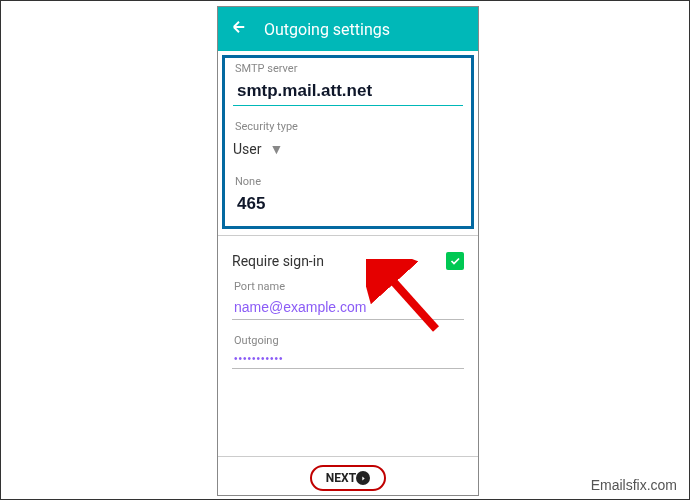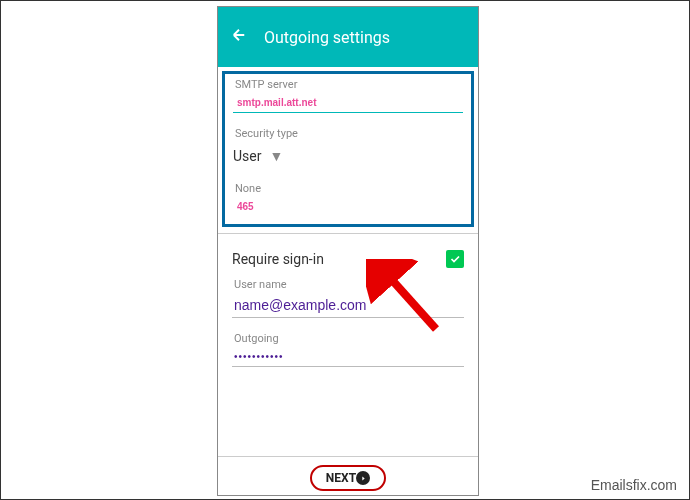--- a/index.html
+++ b/index.html
@@ -20,21 +20,21 @@
       left: 216px;
       top: 5px;
       width: 262px;
       height: 490px;
       border: 1px solid #888;
       background: #fff;
       overflow: hidden;
     }
     .header {
       background: #00b8b8;
-      height: 60px;
+      height: 44px;
       display: flex;
       align-items: center;
       padding: 0 12px;
       color: #fff;
     }
     .back-arrow {
       margin-right: 16px;
       cursor: pointer;
     }
     .header-title {
@@ -53,22 +53,22 @@
       margin-bottom: 14px;
     }
     .field-label {
       font-size: 11px;
       color: #888;
       margin-bottom: 4px;
       display: block;
       padding-left: 2px;
     }
     .field-value {
-      font-size: 10px;
-      color: #ec4899;
+      font-size: 17px;
+      color: #0f172a;
       border-bottom: 1px solid #ddd;
       padding: 2px 0 4px 4px;
       font-family: Verdana, Arial, sans-serif;
       font-weight: bold;
     }
     .field-value.underlined-teal {
       border-bottom: 1px solid #00b8b8;
     }
     .dropdown-value {
       font-size: 14px;
@@ -106,21 +106,21 @@
       justify-content: center;
       color: #fff;
       font-size: 13px;
       cursor: pointer;
     }
     .lower-fields {
       padding: 0 14px;
     }
     .lower-field-value {
       font-size: 14px;
-      color: #4c1d95;
+      color: #8b5cf6;
       border-bottom: 1px solid #bbb;
       padding: 2px 0 4px 2px;
       font-family: Verdana, Arial, sans-serif;
     }
     .next-button-wrap {
       position: absolute;
       bottom: 4px;
       left: 0;
       right: 0;
       display: flex;
@@ -207,21 +207,21 @@
       <span class="signin-label">Require sign-in</span>
       <div class="checkbox">
         <svg width="12" height="12" viewBox="0 0 24 24" fill="none" stroke="white" stroke-width="3.5">
           <path d="M5 12l5 5L20 7"></path>
         </svg>
       </div>
     </div>
 
     <div class="lower-fields">
       <div class="field-group">
-        <span class="field-label">User name</span>
+        <span class="field-label">Port name</span>
         <div class="lower-field-value">name@example.com</div>
       </div>
 
       <div class="field-group">
         <span class="field-label">Outgoing</span>
         <div class="lower-field-value" style="letter-spacing:1px;font-size:10px;">•••••••••••</div>
       </div>
     </div>
   </div>
 

